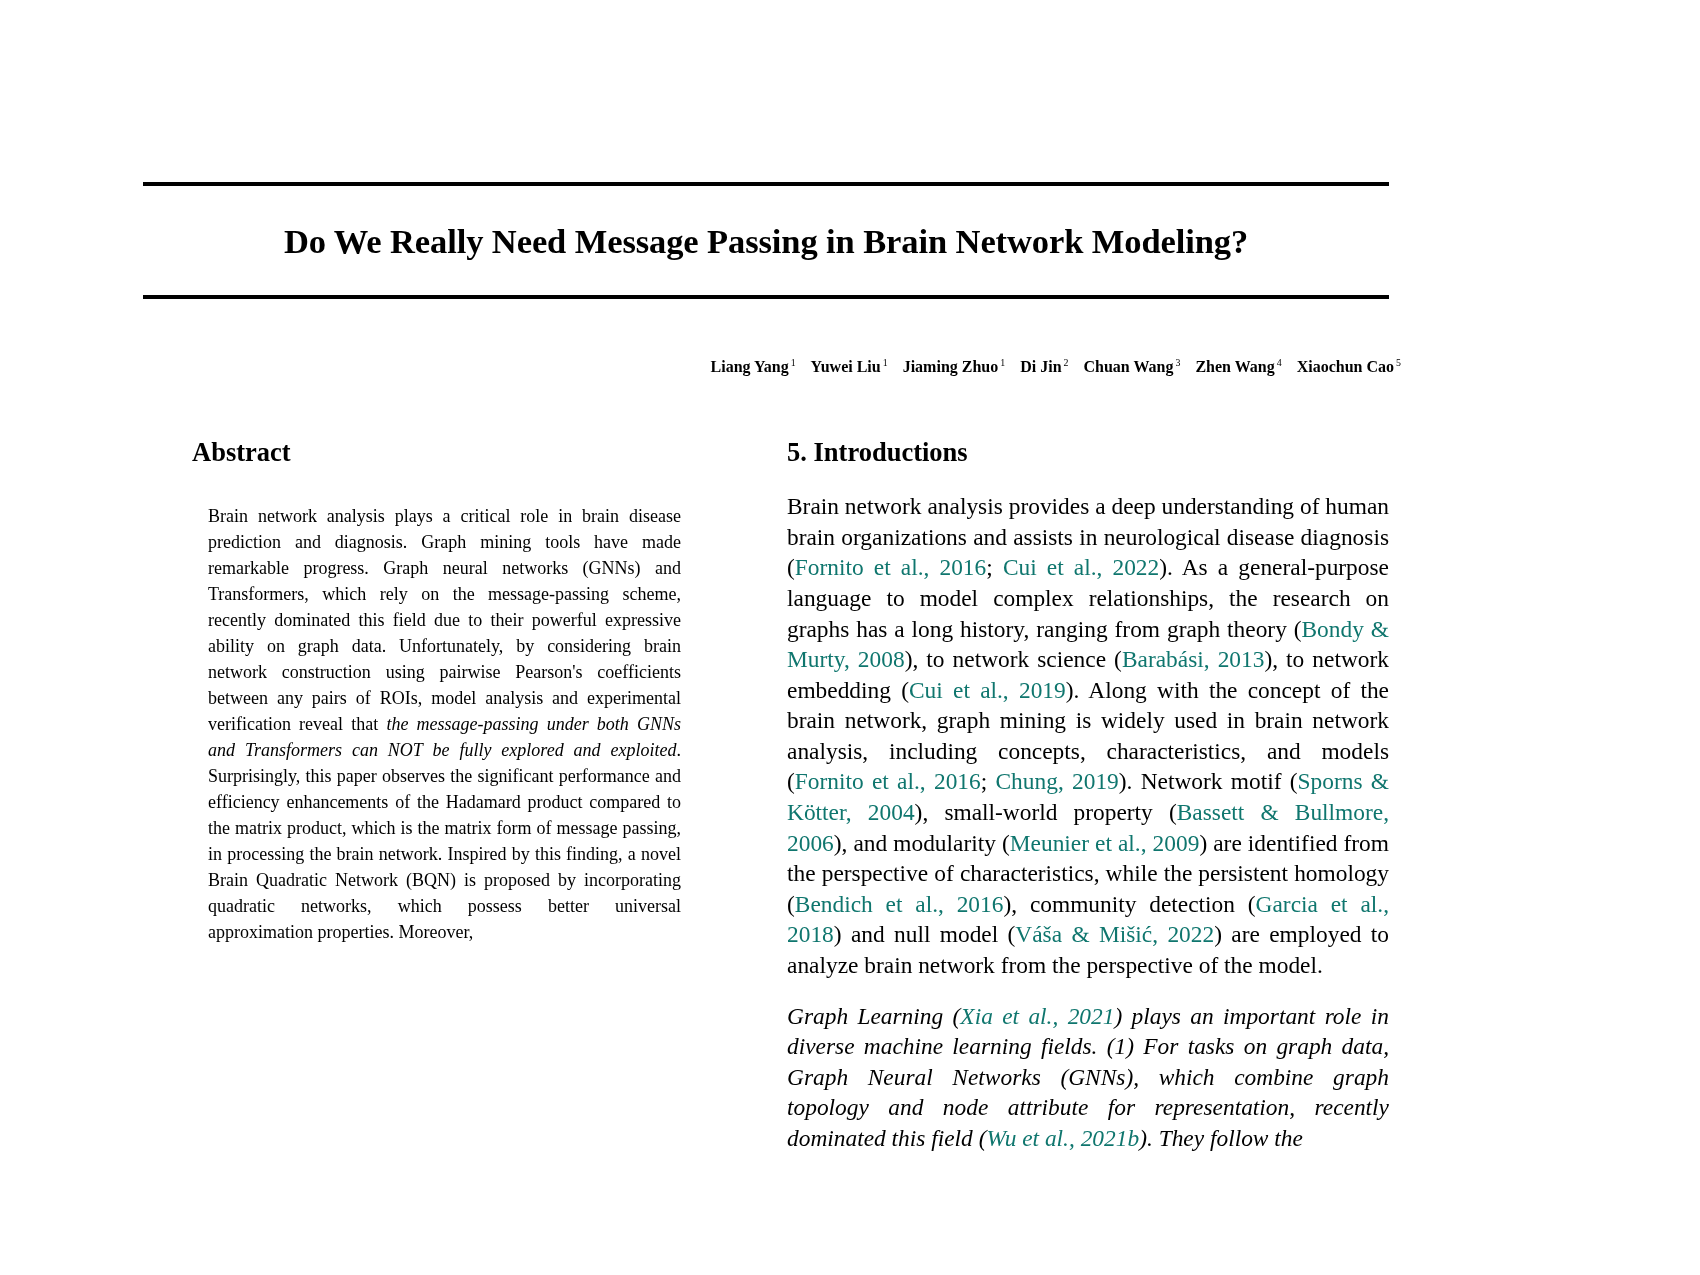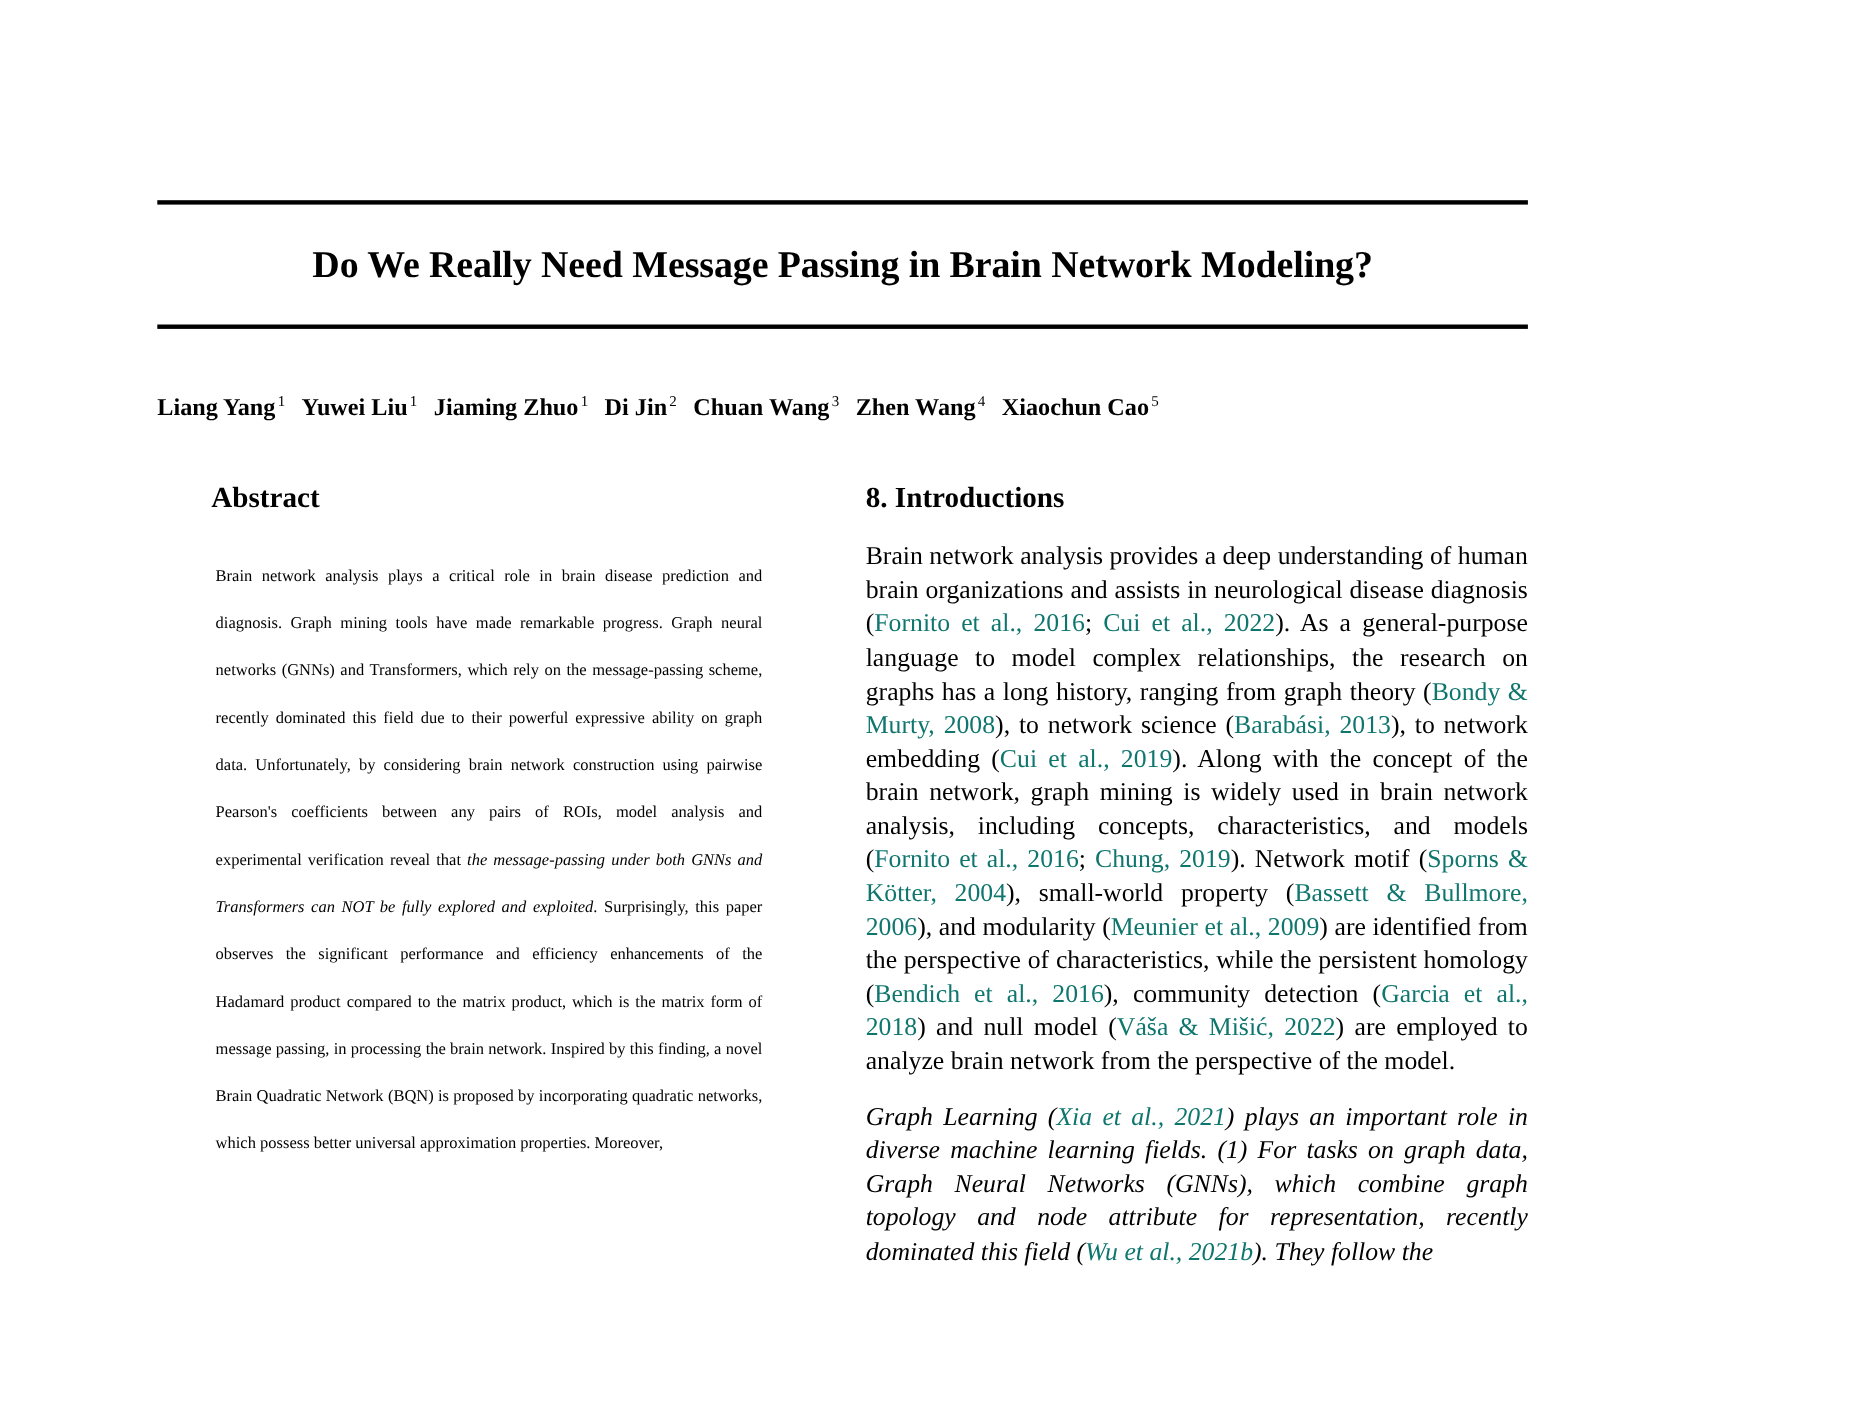--- a/index.html
+++ b/index.html
@@ -39,25 +39,25 @@
     font-weight: bold;
     text-align: center;
     letter-spacing: -0.1px;
     padding: 36px 0 34px 0;
     line-height: 1.12;
   }
 
   
   .authors {
     position: absolute;
-    left: 143px;
+    left: 155px;
     top: 357px;
     width: 1246px;
-    text-align: left;
-    font-size: 22px;
+    text-align: right;
+    font-size: 16px;
     font-weight: bold;
     line-height: 1.2;
     white-space: nowrap;
   }
   .author {
     display: inline;
   }
   .author + .author {
     margin-left: 15px;
   }
@@ -106,24 +106,24 @@
     font-size: 23.4px;
     line-height: 30.6px;
     text-align: justify;
     text-justify: inter-word;
     margin: 0 0 20px 0;
     hyphens: none;
   }
   .para:last-child { margin-bottom: 0; font-style: italic; }
 
   .abstract-body {
-    font-size: 15px;
-    line-height: 43px;
+    font-size: 18px;
+    line-height: 26px;
     text-align: justify;
-    margin: 4px;
+    margin: 16px;
   }
   .abstract-body em { font-style: italic; }
 
   .cite {
     color: #0f766e;
     text-decoration: none;
   }
 </style>
 </head>
 <body>
@@ -141,19 +141,19 @@
   <div class="columns">
 
     <div class="col col-left">
       <div class="heading-center">Abstract</div>
       <div class="abstract-body">
         <span>Brain network analysis plays a critical role in brain disease prediction and diagnosis. Graph mining tools have made remarkable progress. Graph neural networks (GNNs) and Transformers, which rely on the message-passing scheme, recently dominated this field due to their powerful expressive ability on graph data. Unfortunately, by considering brain network construction using pairwise Pearson's coefficients between any pairs of ROIs, model analysis and experimental verification reveal that </span><em>the message-passing under both GNNs and Transformers can NOT be fully explored and exploited</em><span>. Surprisingly, this paper observes the significant performance and efficiency enhancements of the Hadamard product compared to the matrix product, which is the matrix form of message passing, in processing the brain network. Inspired by this finding, a novel Brain Quadratic Network (BQN) is proposed by incorporating quadratic networks, which possess better universal approximation properties. Moreover,</span>
       </div>
     </div>
 
     <div class="col col-right">
-      <div class="heading-left">8. Introductions</div>
+      <div class="heading-left">5. Introductions</div>
       <div class="para"><span>Brain network analysis provides a deep understanding of human brain organizations and assists in neurological disease diagnosis (</span><span class="cite">Fornito et al., 2016</span><span>; </span><span class="cite">Cui et al., 2022</span><span>). As a general-purpose language to model complex relationships, the research on graphs has a long history, ranging from graph theory (</span><span class="cite">Bondy &amp; Murty, 2008</span><span>), to network science (</span><span class="cite">Barabási, 2013</span><span>), to network embedding (</span><span class="cite">Cui et al., 2019</span><span>). Along with the concept of the brain network, graph mining is widely used in brain network analysis, including concepts, characteristics, and models (</span><span class="cite">Fornito et al., 2016</span><span>; </span><span class="cite">Chung, 2019</span><span>). Network motif (</span><span class="cite">Sporns &amp; Kötter, 2004</span><span>), small-world property (</span><span class="cite">Bassett &amp; Bullmore, 2006</span><span>), and modularity (</span><span class="cite">Meunier et al., 2009</span><span>) are identified from the perspective of characteristics, while the persistent homology (</span><span class="cite">Bendich et al., 2016</span><span>), community detection (</span><span class="cite">Garcia et al., 2018</span><span>) and null model (</span><span class="cite">Váša &amp; Mišić, 2022</span><span>) are employed to analyze brain network from the perspective of the model.</span></div>
       <div class="para"><span>Graph Learning (</span><span class="cite">Xia et al., 2021</span><span>) plays an important role in diverse machine learning fields. (1) For tasks on graph data, Graph Neural Networks (GNNs), which combine graph topology and node attribute for representation, recently dominated this field (</span><span class="cite">Wu et al., 2021b</span><span>). They follow the</span></div>
     </div>
 
   </div>
 </div>
 
 </body></html>

